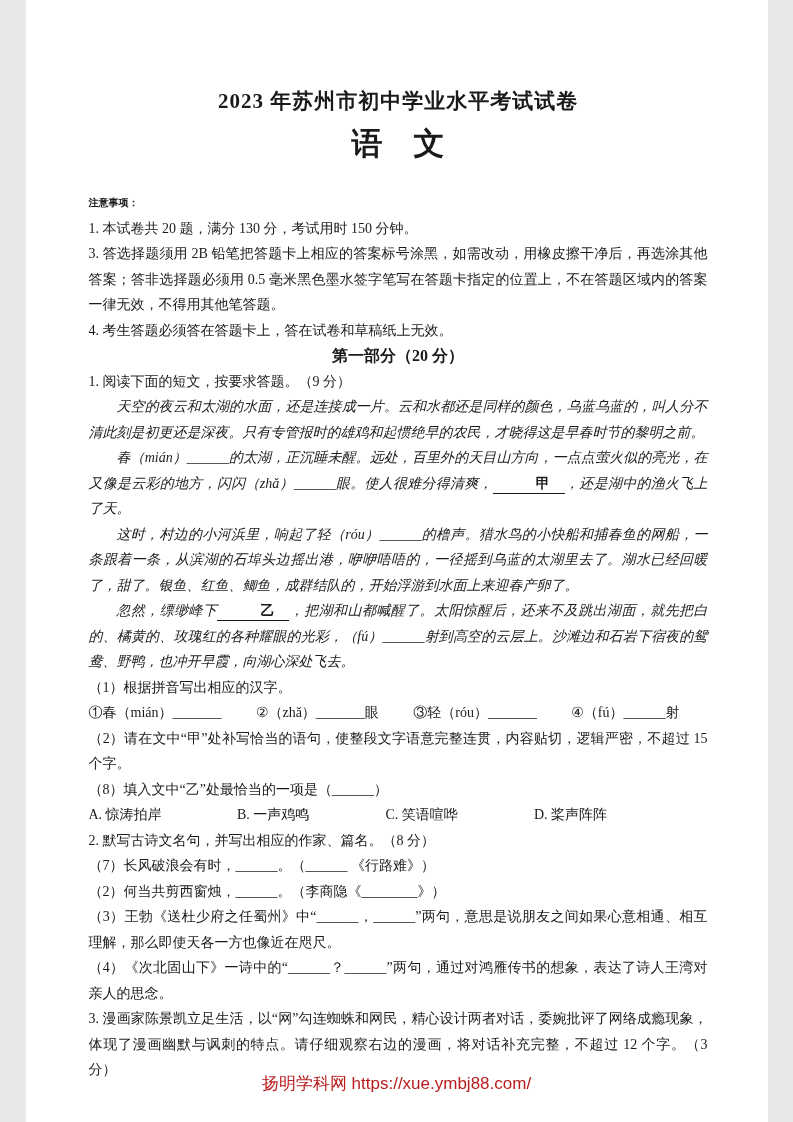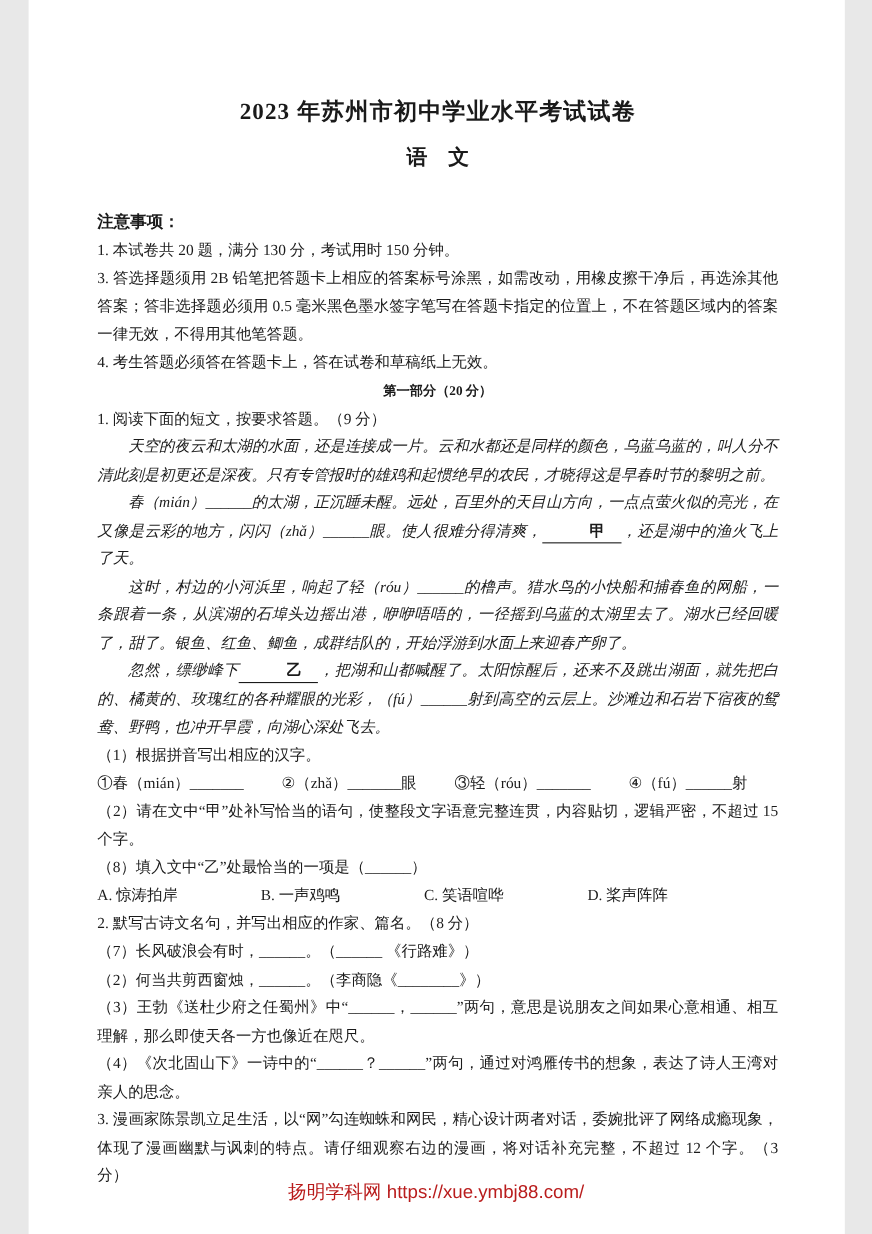--- a/index.html
+++ b/index.html
@@ -22,35 +22,35 @@
   .title {
     text-align:center;
     font-size:21px;
     font-weight:bold;
     line-height:26px;
     margin:0 0 16px 0;
     letter-spacing:1px;
   }
   .subject {
     text-align:center;
-    font-size:19px;
+    font-size:31px;
     font-weight:bold;
     line-height:28px;
     margin:0 0 20px 0;
   }
   .notice-heading {
     font-weight:bold;
-    font-size:15px;
+    font-size:10px;
     margin-top:32px;
   }
   p.line { margin:0; }
   .part-heading {
     text-align:center;
     font-weight:bold;
-    font-size:12px;
+    font-size:16px;
   }
   .passage {
     margin:0;
     font-style:italic;
     font-weight:500;
   }
   .indent { text-indent:2em; }
   .blank-label {
     font-weight:bold;
     font-style:normal;

